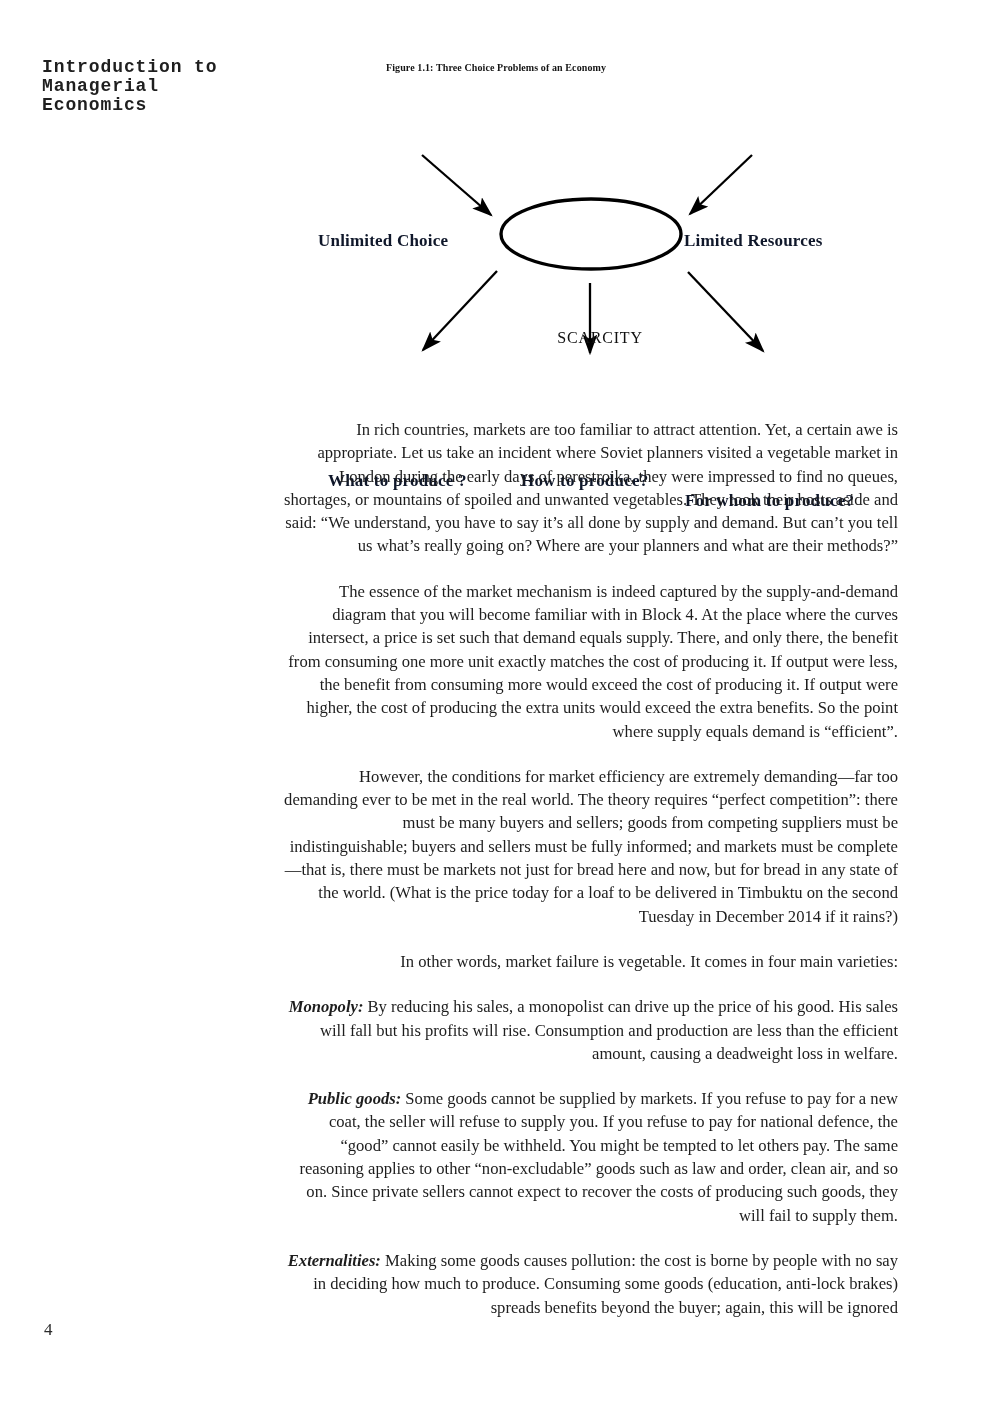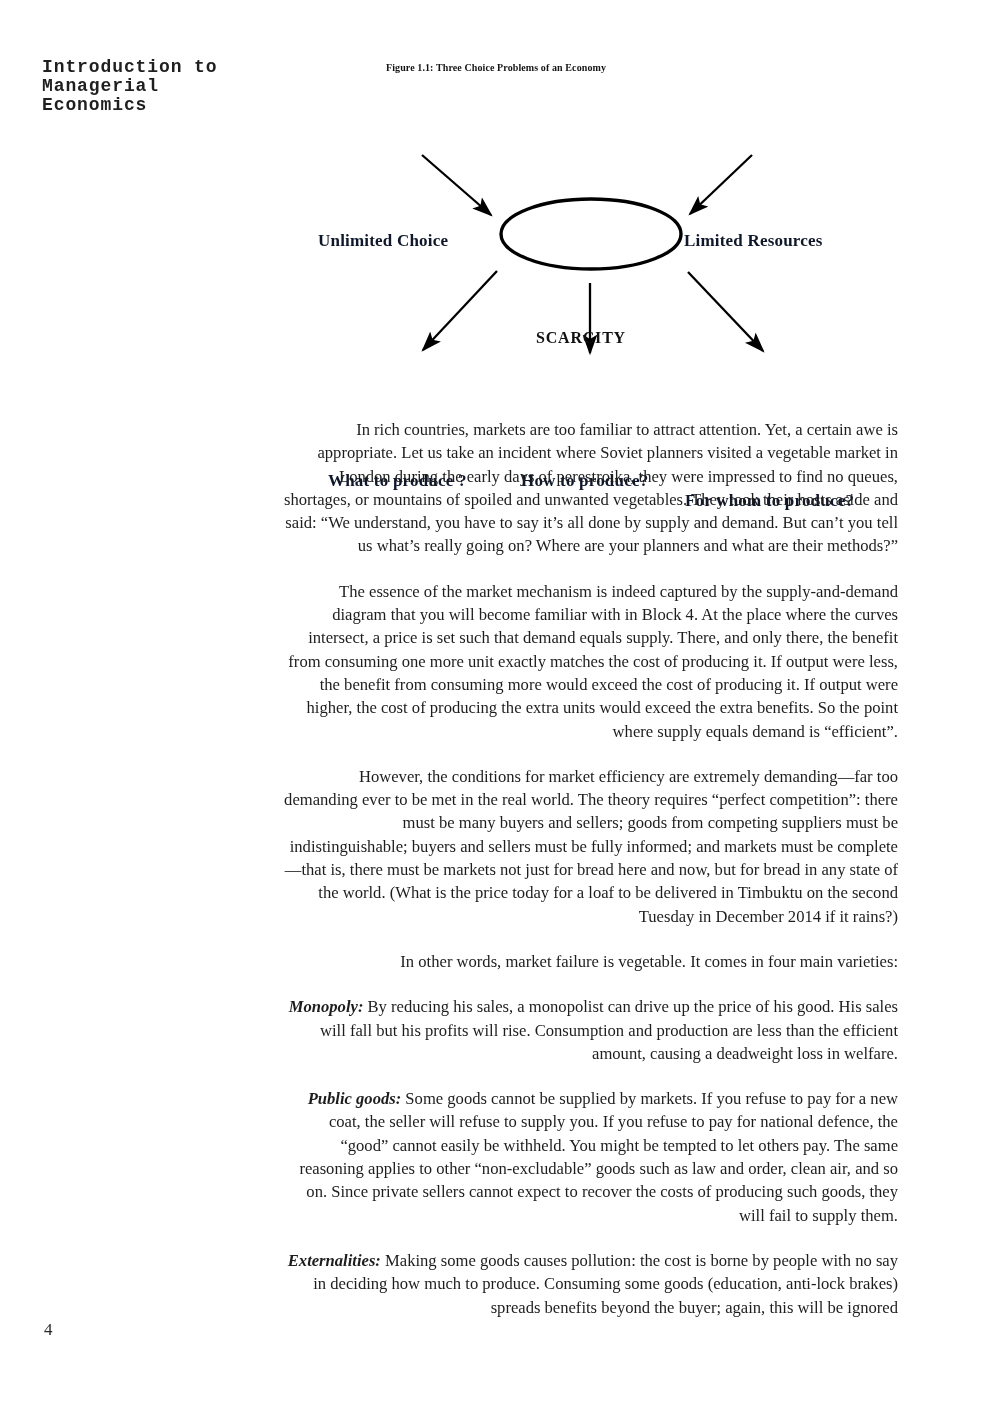--- a/index.html
+++ b/index.html
@@ -65,25 +65,25 @@
     letter-spacing: 0.2px;
   }
   #label-unlimited-choice { left: 318px; top: 126px; }
   #label-limited-resources { left: 684px; top: 126px; }
   #label-what-to-produce  { left: 328px; top: 366px; }
   #label-how-to-produce   { left: 521px; top: 366px; }
   #label-for-whom-to-produce { left: 685px; top: 386px; }
 
   .ellipse-text {
     position: absolute;
-    left: 489px;
+    left: 508px;
     top: 224px;
     width: 184px;
     text-align: center;
-    font-weight: bold;
+    font-weight: normal;
     font-size: 16px;
     letter-spacing: 0.8px;
     color: #111111;
   }
 
   
   #body-copy {
     position: absolute;
     left: 283px;
     top: 418px;

